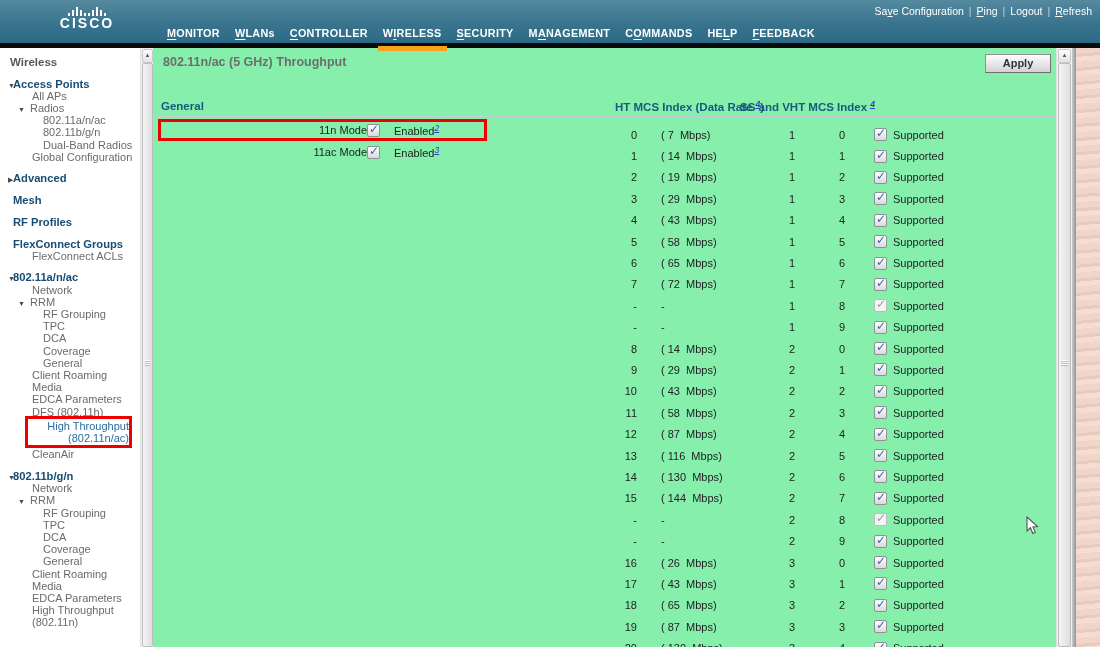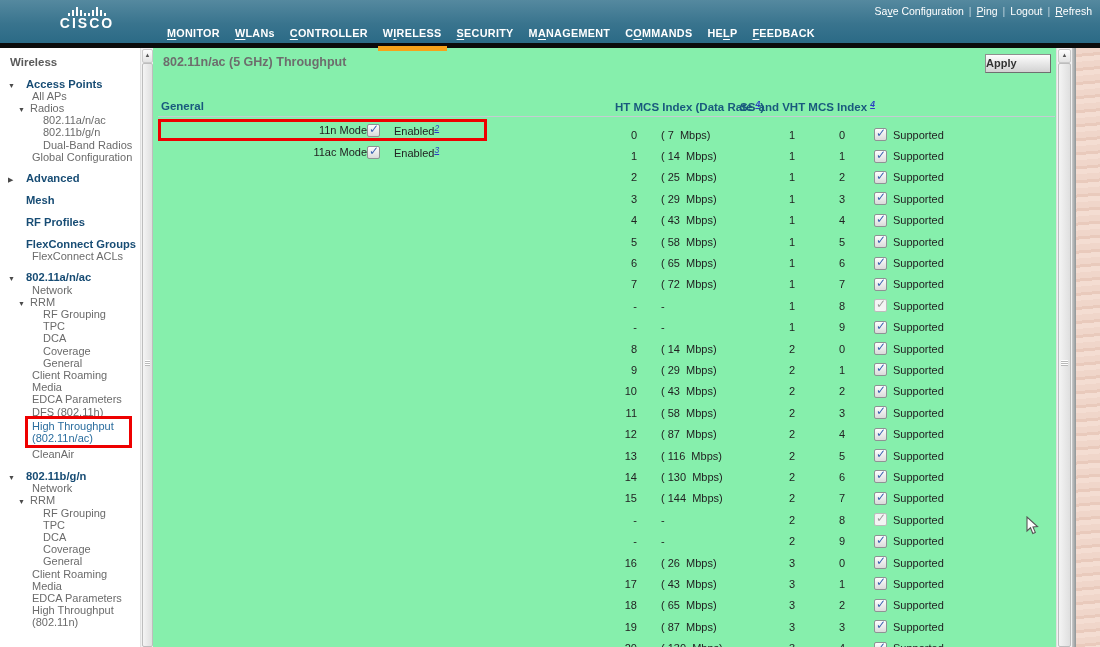--- a/index.html
+++ b/index.html
@@ -25,48 +25,48 @@
   .blackbar { position:absolute; left:0; top:43px; width:1100px; height:5px; background:#0b0b0b; }
 
   
   .app { position:absolute; left:0; top:48px; width:1100px; height:599px; background:#fff; overflow:hidden; }
 
   
   .sidebar { position:absolute; left:0; top:0; width:140px; height:599px; background:#fff; overflow:hidden; }
   .sb-title { margin:8px 0 0 10px; font-size:11.5px; font-weight:bold; color:#5a5a5a; }
   .sb-tree { margin-top:9px; }
   .si { position:relative; font-size:11px; line-height:12.2px; color:#6b6b6b; cursor:pointer; }
-  .si.head { color:#174c74; font-weight:bold; font-size:11.2px; margin-top:9.5px; padding-left:26px; }
+  .si.head { color:#174c74; font-weight:bold; font-size:11.2px; margin-top:9.5px; padding-left:13px; }
   .si.sub { padding-left:32px; }
   .si.sub-arrow { padding-left:30px; }
   .si.sub2 { padding-left:43px; }
   .si .arr { position:absolute; font-size:7px; color:#4a4a4a; top:2px; }
   .si.head .arr { left:8px; }
   .si.sub-arrow .arr { left:18px; }
-  .si.selected { color:#2a6d9e; }
+  .si.selected { color:#2a6d9e;text-align:right; }
   .si.boxed { margin:-2px 0 0 25px; padding:1px 0 1px 4px; width:107px; box-sizing:border-box;
     border:3px solid #ee0000; }
 
   
   .sb-scroll { position:absolute; left:140px; top:0; width:13px; height:599px;
     background:#f2f2f2; border-left:1px solid #e0e0e0; }
   .scroll-btn { height:12px; background:linear-gradient(#fdfdfd,#e3e3e3); border:1px solid #c9c9c9;
     border-radius:2px; margin:1px; font-size:6px; color:#555; text-align:center; line-height:11px; cursor:pointer; }
   .scroll-thumb { position:absolute; left:1px; right:1px; top:15px; bottom:0;
     background:linear-gradient(90deg,#f4f4f4,#dfdfdf); border:1px solid #bdbdbd; border-radius:2px; cursor:pointer; }
   .thumb-grip { position:absolute; left:2px; right:2px; height:6px;
     background:repeating-linear-gradient(#fff 0 1px,#b9b9b9 1px 2px); }
 
   
   .main { position:absolute; left:153px; top:0; width:903px; height:599px; background:#86efac; }
   .page-title { position:absolute; left:10px; top:7px; font-size:12.5px; font-weight:bold; color:#6d6d6d; }
   .apply-btn { position:absolute; left:832px; top:6px; width:64px; height:17px;
     background:linear-gradient(#fdfdfd,#d2d2d2); border:1px solid #8f8f8f;
     border-right-color:#6f6f6f; border-bottom-color:#6f6f6f;
-    font-size:11px; font-weight:bold; color:#333; line-height:16px; cursor:pointer; }
+    font-size:11px; font-weight:bold; color:#333; text-align:center; line-height:16px; cursor:pointer; }
   .head-rule { position:absolute; left:5px; top:68px; width:897px; height:0; border-top:1px solid #c4ccd1; }
 
   .sec-heading { position:absolute; font-size:11.5px; font-weight:bold; color:#19597d; }
   .gen-heading { left:8px; top:52px; }
   .mcs-head-left { left:462px; top:51px; }
   .mcs-head-right { left:587px; top:51px; }
   .fn { font-size:8.5px; font-style:italic; color:#2b3cc4; text-decoration:underline;
     vertical-align:4px; cursor:pointer; }
   .sec-heading .fn { margin-left:3px; }
 
@@ -229,21 +229,21 @@
         <div class="mrow">
           <span class="ht">1</span>
           <span class="rate">( 14  Mbps)</span>
           <span class="ss">1</span>
           <span class="vht">1</span>
           <span class="cb"></span>
           <span class="sup-label">Supported</span>
         </div>
         <div class="mrow">
           <span class="ht">2</span>
-          <span class="rate">( 25  Mbps)</span>
+          <span class="rate">( 19  Mbps)</span>
           <span class="ss">1</span>
           <span class="vht">2</span>
           <span class="cb"></span>
           <span class="sup-label">Supported</span>
         </div>
         <div class="mrow">
           <span class="ht">3</span>
           <span class="rate">( 29  Mbps)</span>
           <span class="ss">1</span>
           <span class="vht">3</span>

